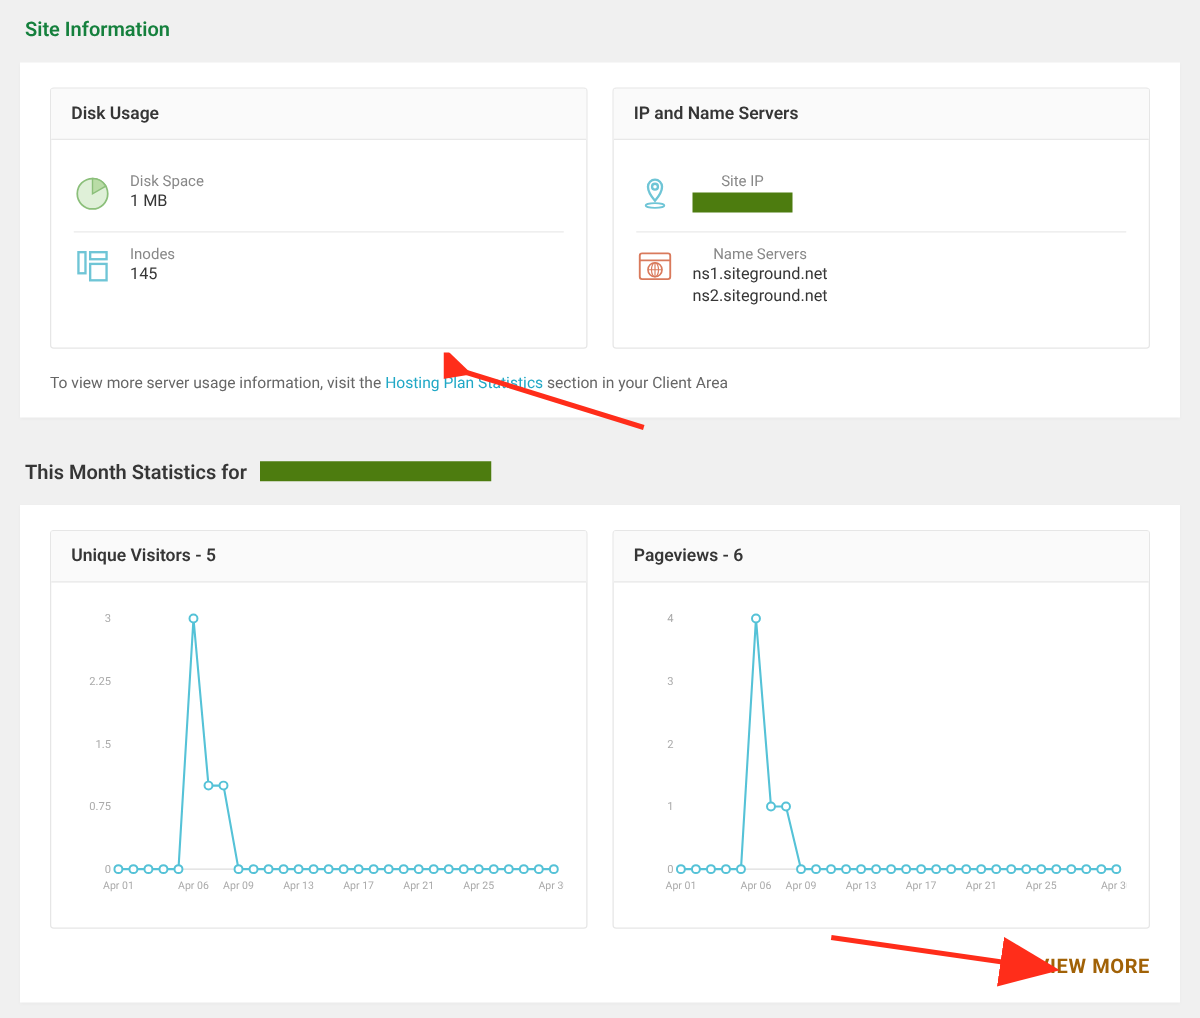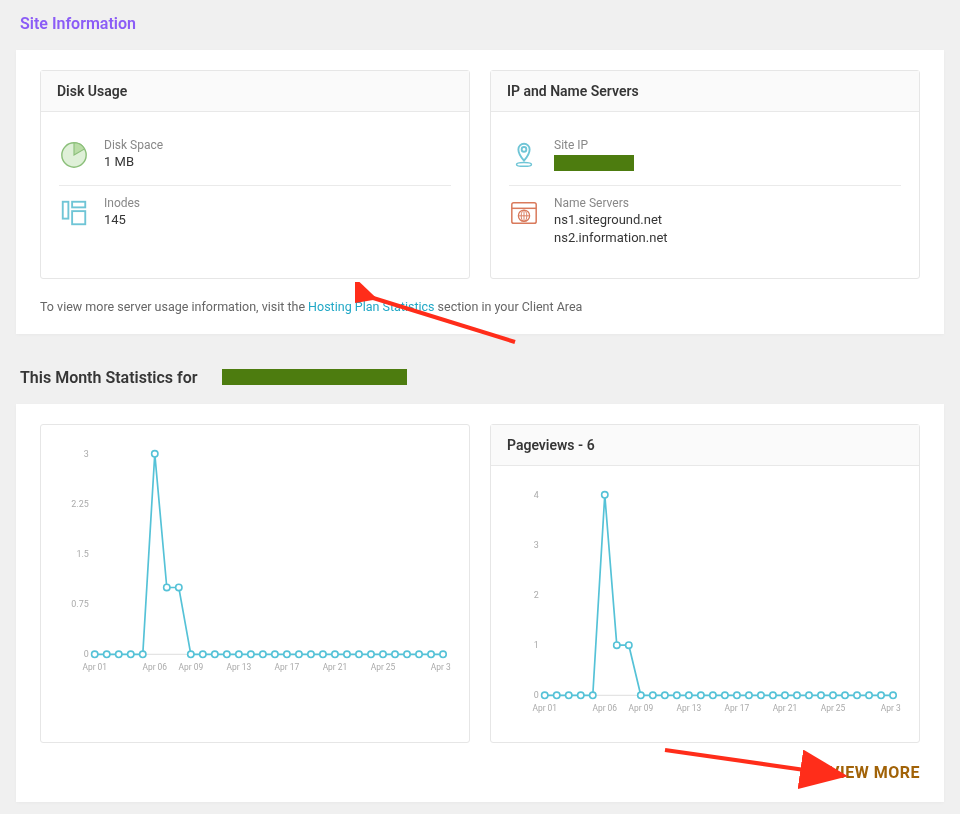--- a/index.html
+++ b/index.html
@@ -2,21 +2,21 @@
 <html><head>
 <meta charset="utf-8">
 <style>
   * { box-sizing: border-box; margin: 0; padding: 0; }
   body {
     font-family: -apple-system, BlinkMacSystemFont, "Segoe UI", Roboto, Helvetica, Arial, sans-serif;
     background: #f0f0f0;
     width: 960px;
     color: #363636;
   }
-  .section-title { font-size: 16px; font-weight: 600; padding: 14px 20px 12px; color: #8b5cf6; }
+  .section-title { font-size: 16px; font-weight: 600; padding: 14px 20px 12px; color: #15803d; }
   .panel {
     background: #fff;
     margin: 5px 16px 20px 16px;
     padding: 20px 24px;
     box-shadow: 0 1px 3px rgba(0,0,0,0.03);
   }
   .row { display: flex; gap: 20px; }
   .card {
     flex: 1;
     border: 1px solid #e6e6e6;
@@ -30,27 +30,27 @@
     font-weight: 600;
     font-size: 14px;
   }
   .card-body { padding: 16px 18px; }
   .metric {
     display: flex; align-items: flex-start; gap: 15px;
     padding: 10px 0 14px;
   }
   .metric + .metric { border-top: 1px solid #eaeaea; }
   .metric-icon { width: 30px; height: 30px; flex-shrink: 0; margin-top: 2px; }
-  .metric-label { font-size: 12px; color: #888; }
+  .metric-label { font-size: 12px; color: #888; text-align: center; }
   .metric-value { font-size: 13px; font-weight: 400; color: #363636; margin-top: 1px; line-height: 1.4; }
   .redacted { display: inline-block; background: #4d7c0f; color: transparent; height: 16px; min-width: 80px; vertical-align: middle; }
   .redacted.wide { min-width: 185px; }
   .hint { color: #666; font-size: 12.5px; margin-top: 20px; }
   .hint a { color: #21a8c6; text-decoration: none; }
-  .stats-title { font-size: 16px; font-weight: 600; padding: 14px 20px 12px; color: #363636; display: flex; align-items: center; gap:25px;}
+  .stats-title { font-size: 16px; font-weight: 600; padding: 14px 20px 12px; color: #363636; display: flex; align-items: center; gap:11px;}
   .chart-body { padding: 18px 18px 18px 18px; }
   svg.chart { width: 100%; height: 240px; display: block; }
   .view-more { text-align: right; margin-top: 20px; }
   .view-more a { color: #a16207; font-size: 16px; font-weight: 700; letter-spacing: 0.5px; text-decoration: none; }
   
   .arrow { position: absolute; pointer-events: none; }
 </style>
 </head>
 <body>
 
@@ -116,40 +116,41 @@
                   <circle cx="16" cy="19" r="6" fill="none" stroke="#d97a5c" stroke-width="1.4"></circle>
                   <line x1="10" y1="19" x2="22" y2="19" stroke="#d97a5c" stroke-width="1"></line>
                   <line x1="16" y1="13" x2="16" y2="25" stroke="#d97a5c" stroke-width="1"></line>
                   <ellipse cx="16" cy="19" rx="3" ry="6" fill="none" stroke="#d97a5c" stroke-width="1"></ellipse>
                 </svg>
           </span>
           <div>
             <div class="metric-label">Name Servers</div>
             <div class="metric-value">
               <span>ns1.siteground.net</span><br>
-              <span>ns2.information.net</span>
+              <span>ns2.siteground.net</span>
             </div>
           </div>
         </div>
       </div>
     </div>
   </div>
   <p class="hint">
     <span>To view more server usage information, visit the </span><a href="#">Hosting Plan Statistics</a><span> section in your Client Area</span>
   </p>
 </div>
 
 <h2 class="stats-title">
   <span>This Month Statistics for </span>
   <span class="redacted wide">hidden</span>
 </h2>
 
 <div class="panel">
   <div class="row">
     <div class="card">
+      <div class="card-header">Unique Visitors - 5</div>
       <div class="chart-body">
         <svg class="chart" id="chart-0" viewBox="0 0 395 240">
               <text x="30" y="215" font-size="9" fill="#aaa" text-anchor="end">0</text>
               <text x="30" y="164.5" font-size="9" fill="#aaa" text-anchor="end">0.75</text>
               <text x="30" y="114" font-size="9" fill="#aaa" text-anchor="end">1.5</text>
               <text x="30" y="63.5" font-size="9" fill="#aaa" text-anchor="end">2.25</text>
               <text x="30" y="13" font-size="9" fill="#aaa" text-anchor="end">3</text>
               <line x1="36" x2="387" y1="212" y2="212" stroke="#ddd" stroke-width="1"></line>
               <text x="36" y="228" font-size="8.5" fill="#aaa" text-anchor="middle">Apr 01</text>
               <text x="96.51724137931035" y="228" font-size="8.5" fill="#aaa" text-anchor="middle">Apr 06</text>

